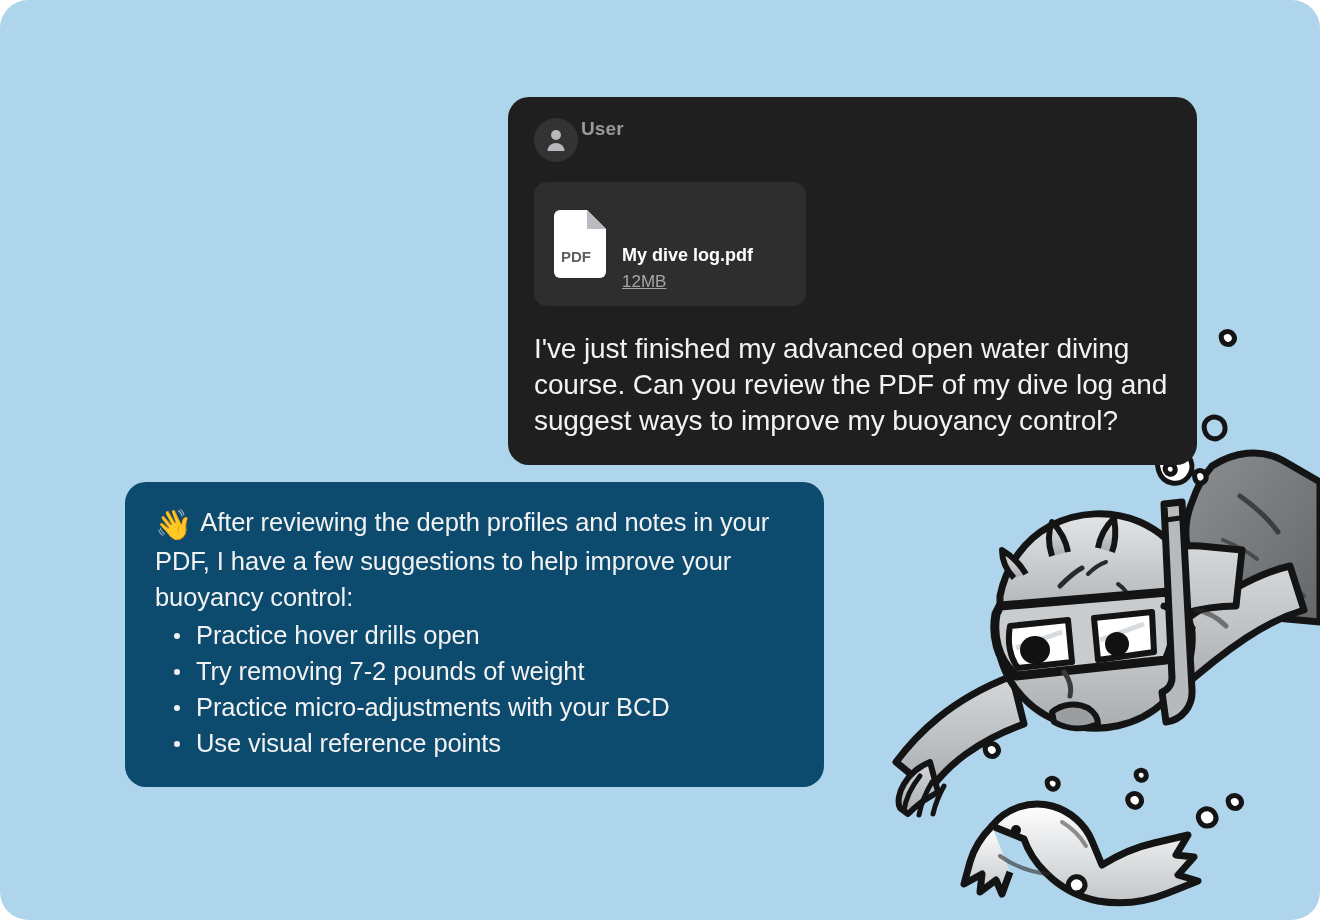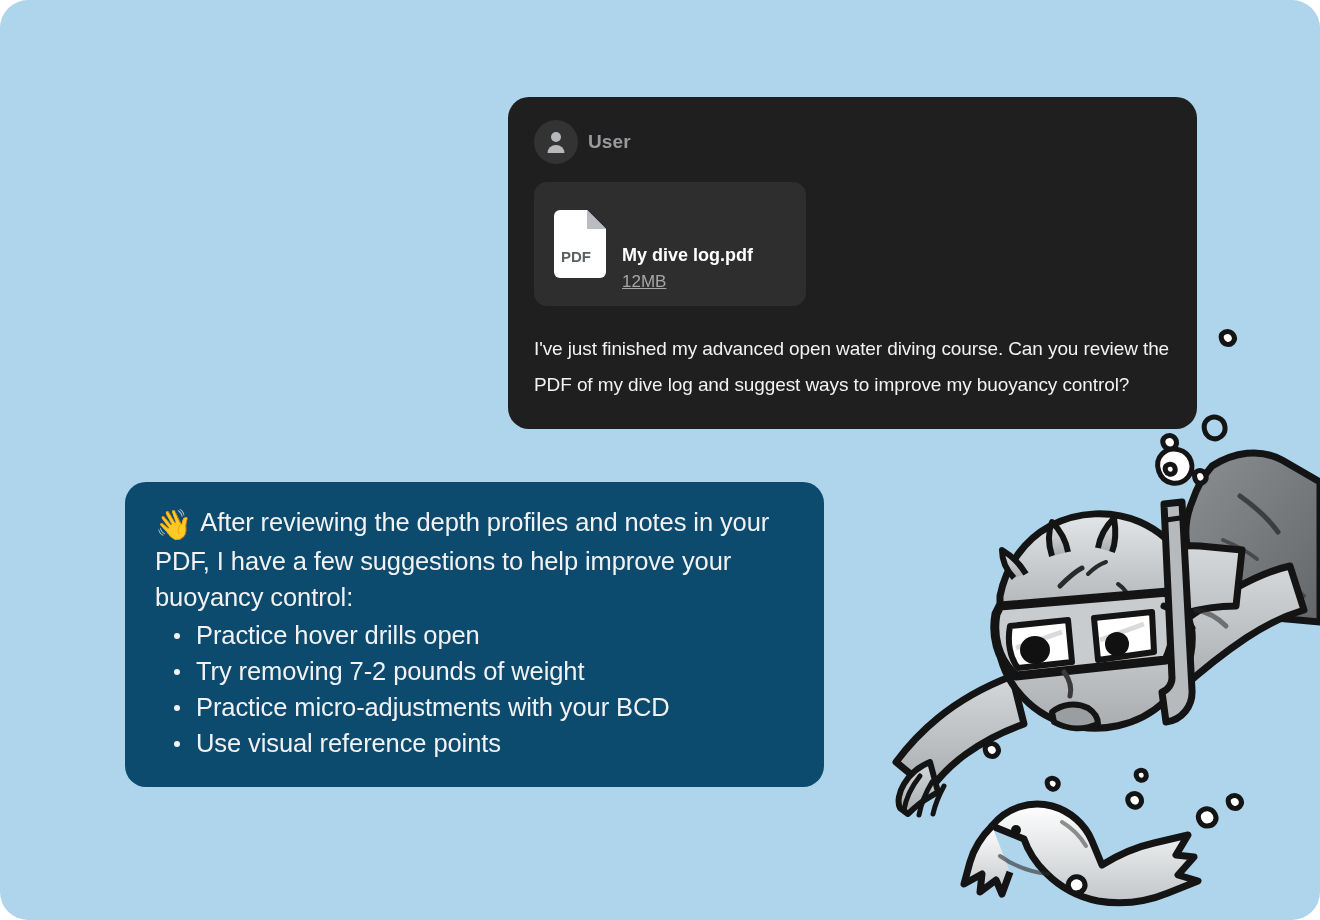--- a/index.html
+++ b/index.html
@@ -41,22 +41,22 @@
     left: 508px;
     top: 97px;
     width: 689px;
     border-radius: 21px;
     background: #1f1f1f;
     padding: 21px 26px 26px 26px;
   }
 
   .user-head {
     display: flex;
-    align-items: center;
-    gap: 10px;
+    align-items: flex-start;
+    gap: 3px;
     height: 47px;
   }
 
   .avatar {
     width: 44px;
     height: 44px;
     border-radius: 50%;
     background: #333333;
     display: flex;
     align-items: center;
@@ -107,21 +107,21 @@
   .file-size {
     margin-top: 5px;
     font-size: 17px;
     color: #a6a6a6;
     line-height: 1.2;
     text-decoration: underline;
   }
 
   .user-text {
     margin-top: 25px;
-    font-size: 19px;
+    font-size: 28px;
     line-height: 36px;
     color: #f2f2f2;
     letter-spacing: -.1px;
   }
 
   
   #assistant-bubble {
     position: absolute;
     left: 125px;
     top: 482px;

